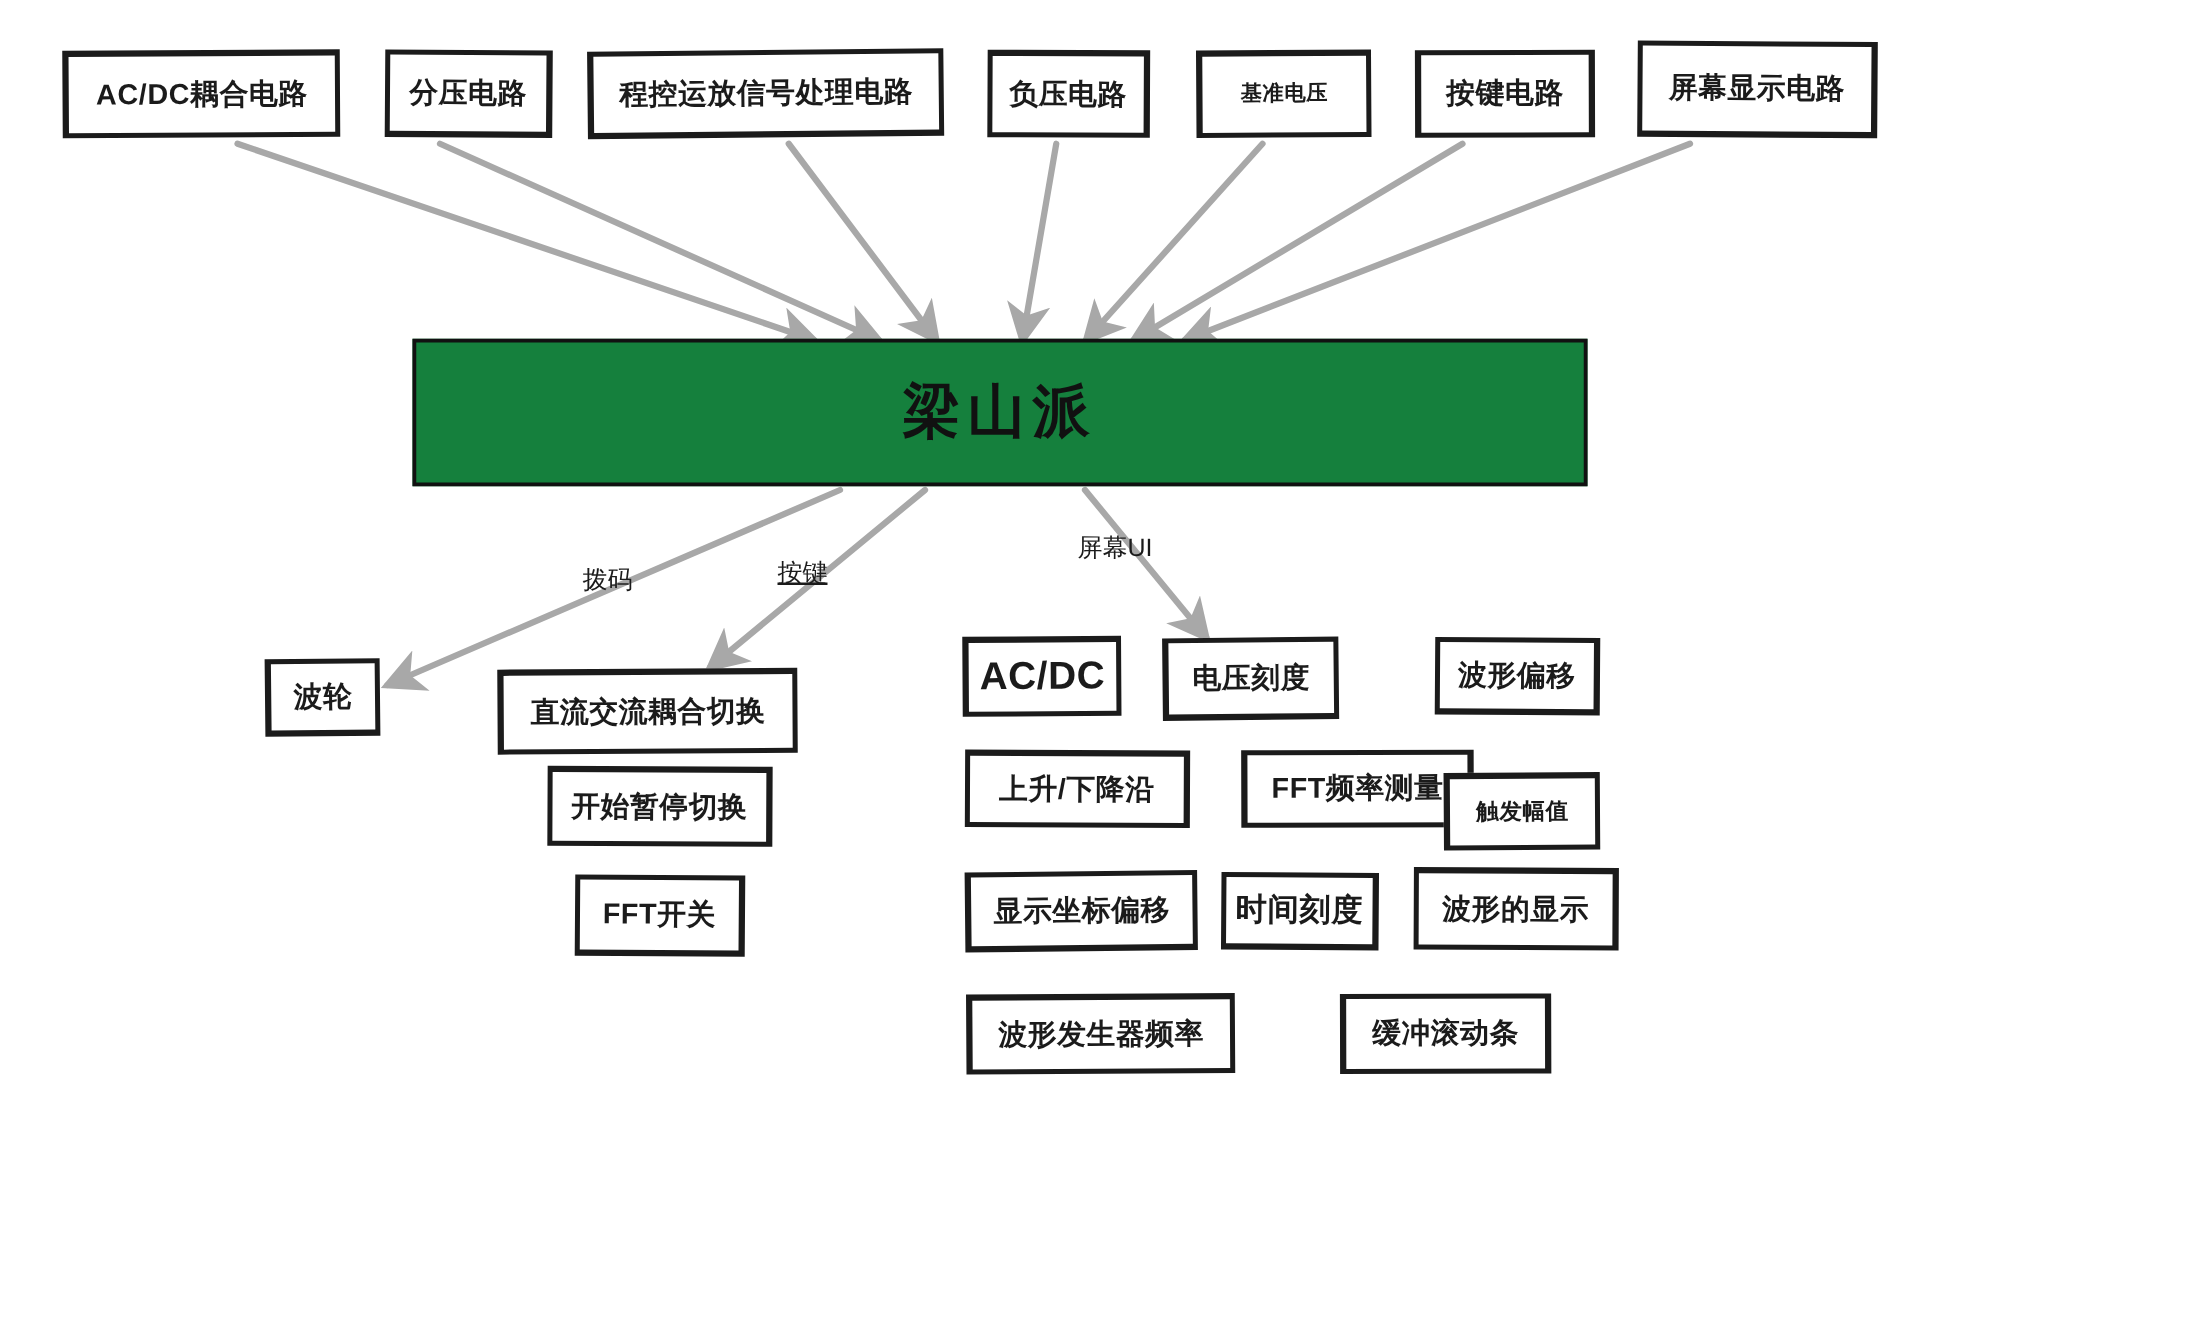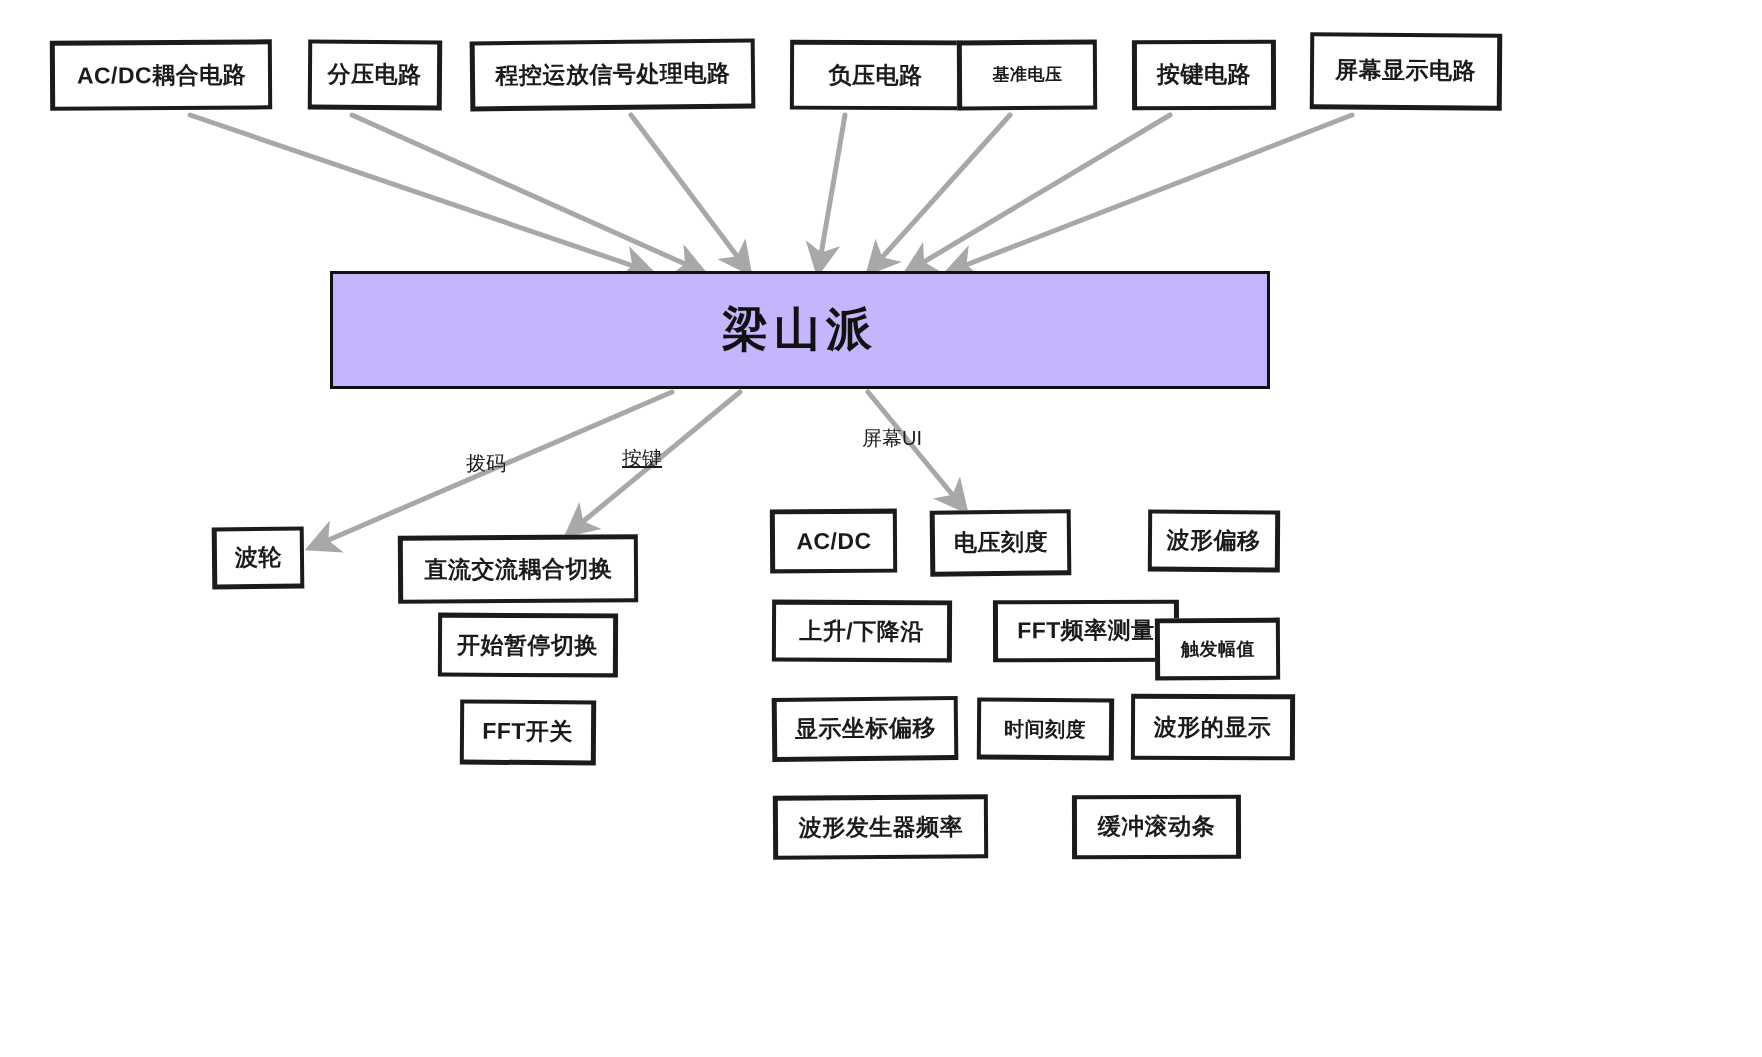--- a/index.html
+++ b/index.html
@@ -43,21 +43,21 @@
   .sk2 { transform: rotate(0.4deg);  border-width: 4px 5px 5px 4px; }
   .sk3 { transform: rotate(-0.6deg); border-width: 4px 4px 5px 5px; }
   .sk4 { transform: rotate(0.25deg); border-width: 5px 5px 4px 4px; }
   .sk5 { transform: rotate(-0.15deg);border-width: 4px 5px 4px 5px; }
 
   .node .lbl { display: block; }
 
   .hub {
     position: absolute;
     box-sizing: border-box;
-    background: #c4b5fd;
+    background: #15803d;
     border: 3px solid #111111;
     display: flex;
     align-items: center;
     justify-content: center;
     z-index: 3;
   }
   .hub .lbl {
     font-size: 46px;
     font-weight: 700;
     letter-spacing: 6px;
@@ -101,21 +101,21 @@
   <div id="top-row">
       <div class="node sk1" style="left: 50px; top: 40px; width: 222px; height: 70px; font-size: 23px;">
         <span class="lbl">AC/DC耦合电路</span>
       </div>
       <div class="node sk2" style="left: 308px; top: 40px; width: 134px; height: 70px; font-size: 23px;">
         <span class="lbl">分压电路</span>
       </div>
       <div class="node sk3" style="left: 470px; top: 40px; width: 285px; height: 70px; font-size: 23px;">
         <span class="lbl">程控运放信号处理电路</span>
       </div>
-      <div class="node sk4" style="left: 790px; top: 40px; width: 172px; height: 70px; font-size: 23px;">
+      <div class="node sk4" style="left: 790px; top: 40px; width: 130px; height: 70px; font-size: 23px;">
         <span class="lbl">负压电路</span>
       </div>
       <div class="node sk1" style="left: 957px; top: 40px; width: 140px; height: 70px; font-size: 17px;">
         <span class="lbl">基准电压</span>
       </div>
       <div class="node sk5" style="left: 1132px; top: 40px; width: 144px; height: 70px; font-size: 23px;">
         <span class="lbl">按键电路</span>
       </div>
       <div class="node sk2" style="left: 1310px; top: 33px; width: 192px; height: 77px; font-size: 23px;">
         <span class="lbl">屏幕显示电路</span>
@@ -139,42 +139,42 @@
         <span class="lbl">直流交流耦合切换</span>
       </div>
       <div class="node sk4" style="left: 438px; top: 613px; width: 180px; height: 64px; font-size: 23px;">
         <span class="lbl">开始暂停切换</span>
       </div>
       <div class="node sk2" style="left: 460px; top: 700px; width: 136px; height: 65px; font-size: 23px;">
         <span class="lbl">FFT开关</span>
       </div>
     </div>
   <div id="ui-host">
-      <div class="node sk1" style="left: 770px; top: 509px; width: 127px; height: 64px; font-size: 23px;">
+      <div class="node sk1" style="left: 770px; top: 509px; width: 127px; height: 64px; font-size: 31px;">
         <span class="lbl">AC/DC</span>
       </div>
       <div class="node sk3" style="left: 930px; top: 510px; width: 141px; height: 66px; font-size: 23px;">
         <span class="lbl">电压刻度</span>
       </div>
       <div class="node sk2" style="left: 1148px; top: 510px; width: 132px; height: 62px; font-size: 23px;">
         <span class="lbl">波形偏移</span>
       </div>
       <div class="node sk4" style="left: 772px; top: 600px; width: 180px; height: 62px; font-size: 23px;">
         <span class="lbl">上升/下降沿</span>
       </div>
       <div class="node sk5" style="left: 954px; top: 600px; width: 186px; height: 62px; font-size: 23px; margin-left: 39px;">
         <span class="lbl">FFT频率测量</span>
       </div>
       <div class="node sk1" style="left: 1155px; top: 618px; width: 125px; height: 62px; font-size: 18px;">
         <span class="lbl">触发幅值</span>
       </div>
       <div class="node sk3" style="left: 772px; top: 697px; width: 186px; height: 64px; font-size: 23px;">
         <span class="lbl">显示坐标偏移</span>
       </div>
-      <div class="node sk2" style="left: 977px; top: 698px; width: 137px; height: 62px; font-size: 20px;">
+      <div class="node sk2" style="left: 977px; top: 698px; width: 126px; height: 62px; font-size: 25px;">
         <span class="lbl">时间刻度</span>
       </div>
       <div class="node sk4" style="left: 1131px; top: 694px; width: 164px; height: 66px; font-size: 23px;">
         <span class="lbl">波形的显示</span>
       </div>
       <div class="node sk1" style="left: 773px; top: 795px; width: 215px; height: 64px; font-size: 23px;">
         <span class="lbl">波形发生器频率</span>
       </div>
       <div class="node sk5" style="left: 1072px; top: 795px; width: 169px; height: 64px; font-size: 23px;">
         <span class="lbl">缓冲滚动条</span>

